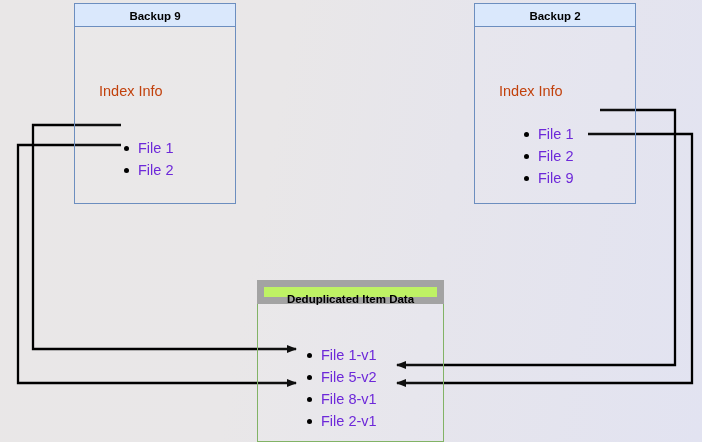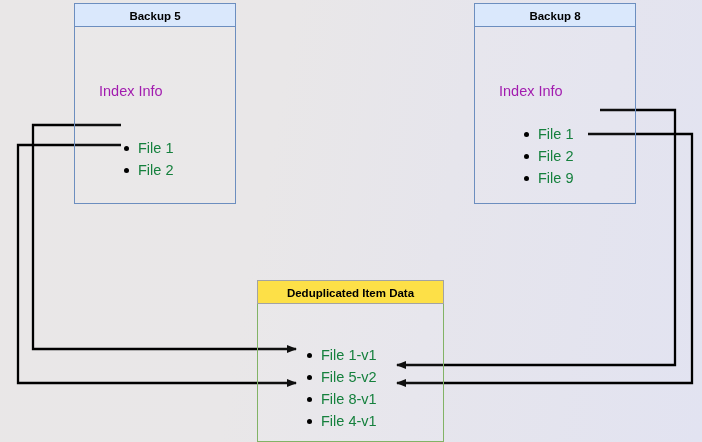--- a/index.html
+++ b/index.html
@@ -50,43 +50,43 @@
   .box-blue .box-header {
     background: #dae8fc;
     border: 1px solid #6c8ebf;
   }
   .box-blue .box-body {
     background: rgba(255,255,255,0.06);
     border: 1px solid #6c8ebf;
     border-top: none;
   }
   .box-green .box-header {
-    background: #fde047;
-    border: 1px solid #a3a3a3;
+    background: #bef264;
+    border: 7px solid #a3a3a3;
   }
   .box-green .box-body {
     background: rgba(255,255,255,0.06);
     border: 1px solid #82b366;
     border-top: none;
   }
   .index-label {
     position: absolute;
     font-size: 14.5px;
-    color: #a21caf;
+    color: #c2410c;
     white-space: nowrap;
   }
   .file-list {
     position: absolute;
     margin: 0;
     padding: 0;
     list-style: none;
   }
   .file-list li {
     font-size: 14.5px;
-    color: #15803d;
+    color: #6d28d9;
     line-height: 22px;
     white-space: nowrap;
     position: relative;
     padding-left: 17px;
   }
   .file-list li::before {
     content: "";
     position: absolute;
     left: 3px;
     top: 9px;
@@ -124,47 +124,47 @@
     <path d="M121,125 L33,125 L33,349 L296,349" fill="none" stroke="#000000" stroke-width="2.3" marker-end="url(#arrow-right)"></path>
 
     <path d="M121,145 L18,145 L18,383 L296,383" fill="none" stroke="#000000" stroke-width="2.3" marker-end="url(#arrow-right)"></path>
 
     <path d="M600,110 L675,110 L675,365 L397,365" fill="none" stroke="#000000" stroke-width="2.3" marker-end="url(#arrow-left)"></path>
 
     <path d="M588,134 L692,134 L692,383 L397,383" fill="none" stroke="#000000" stroke-width="2.3" marker-end="url(#arrow-left)"></path>
   </svg>
 
   <div class="box box-blue" id="backup1">
-    <div class="box-header">Backup 5</div>
+    <div class="box-header">Backup 9</div>
     <div class="box-body">
       <div class="index-label">Index Info</div>
       <ul class="file-list">
         <li>File 1</li>
         <li>File 2</li>
       </ul>
     </div>
   </div>
 
   <div class="box box-blue" id="backup2">
-    <div class="box-header">Backup 8</div>
+    <div class="box-header">Backup 2</div>
     <div class="box-body">
       <div class="index-label">Index Info</div>
       <ul class="file-list">
         <li>File 1</li>
         <li>File 2</li>
         <li>File 9</li>
       </ul>
     </div>
   </div>
 
   <div class="box box-green" id="dedup">
     <div class="box-header">Deduplicated Item Data</div>
     <div class="box-body">
       <ul class="file-list">
         <li>File 1-v1</li>
         <li>File 5-v2</li>
         <li>File 8-v1</li>
-        <li>File 4-v1</li>
+        <li>File 2-v1</li>
       </ul>
     </div>
   </div>
 
 </div>
 
 </body></html>

